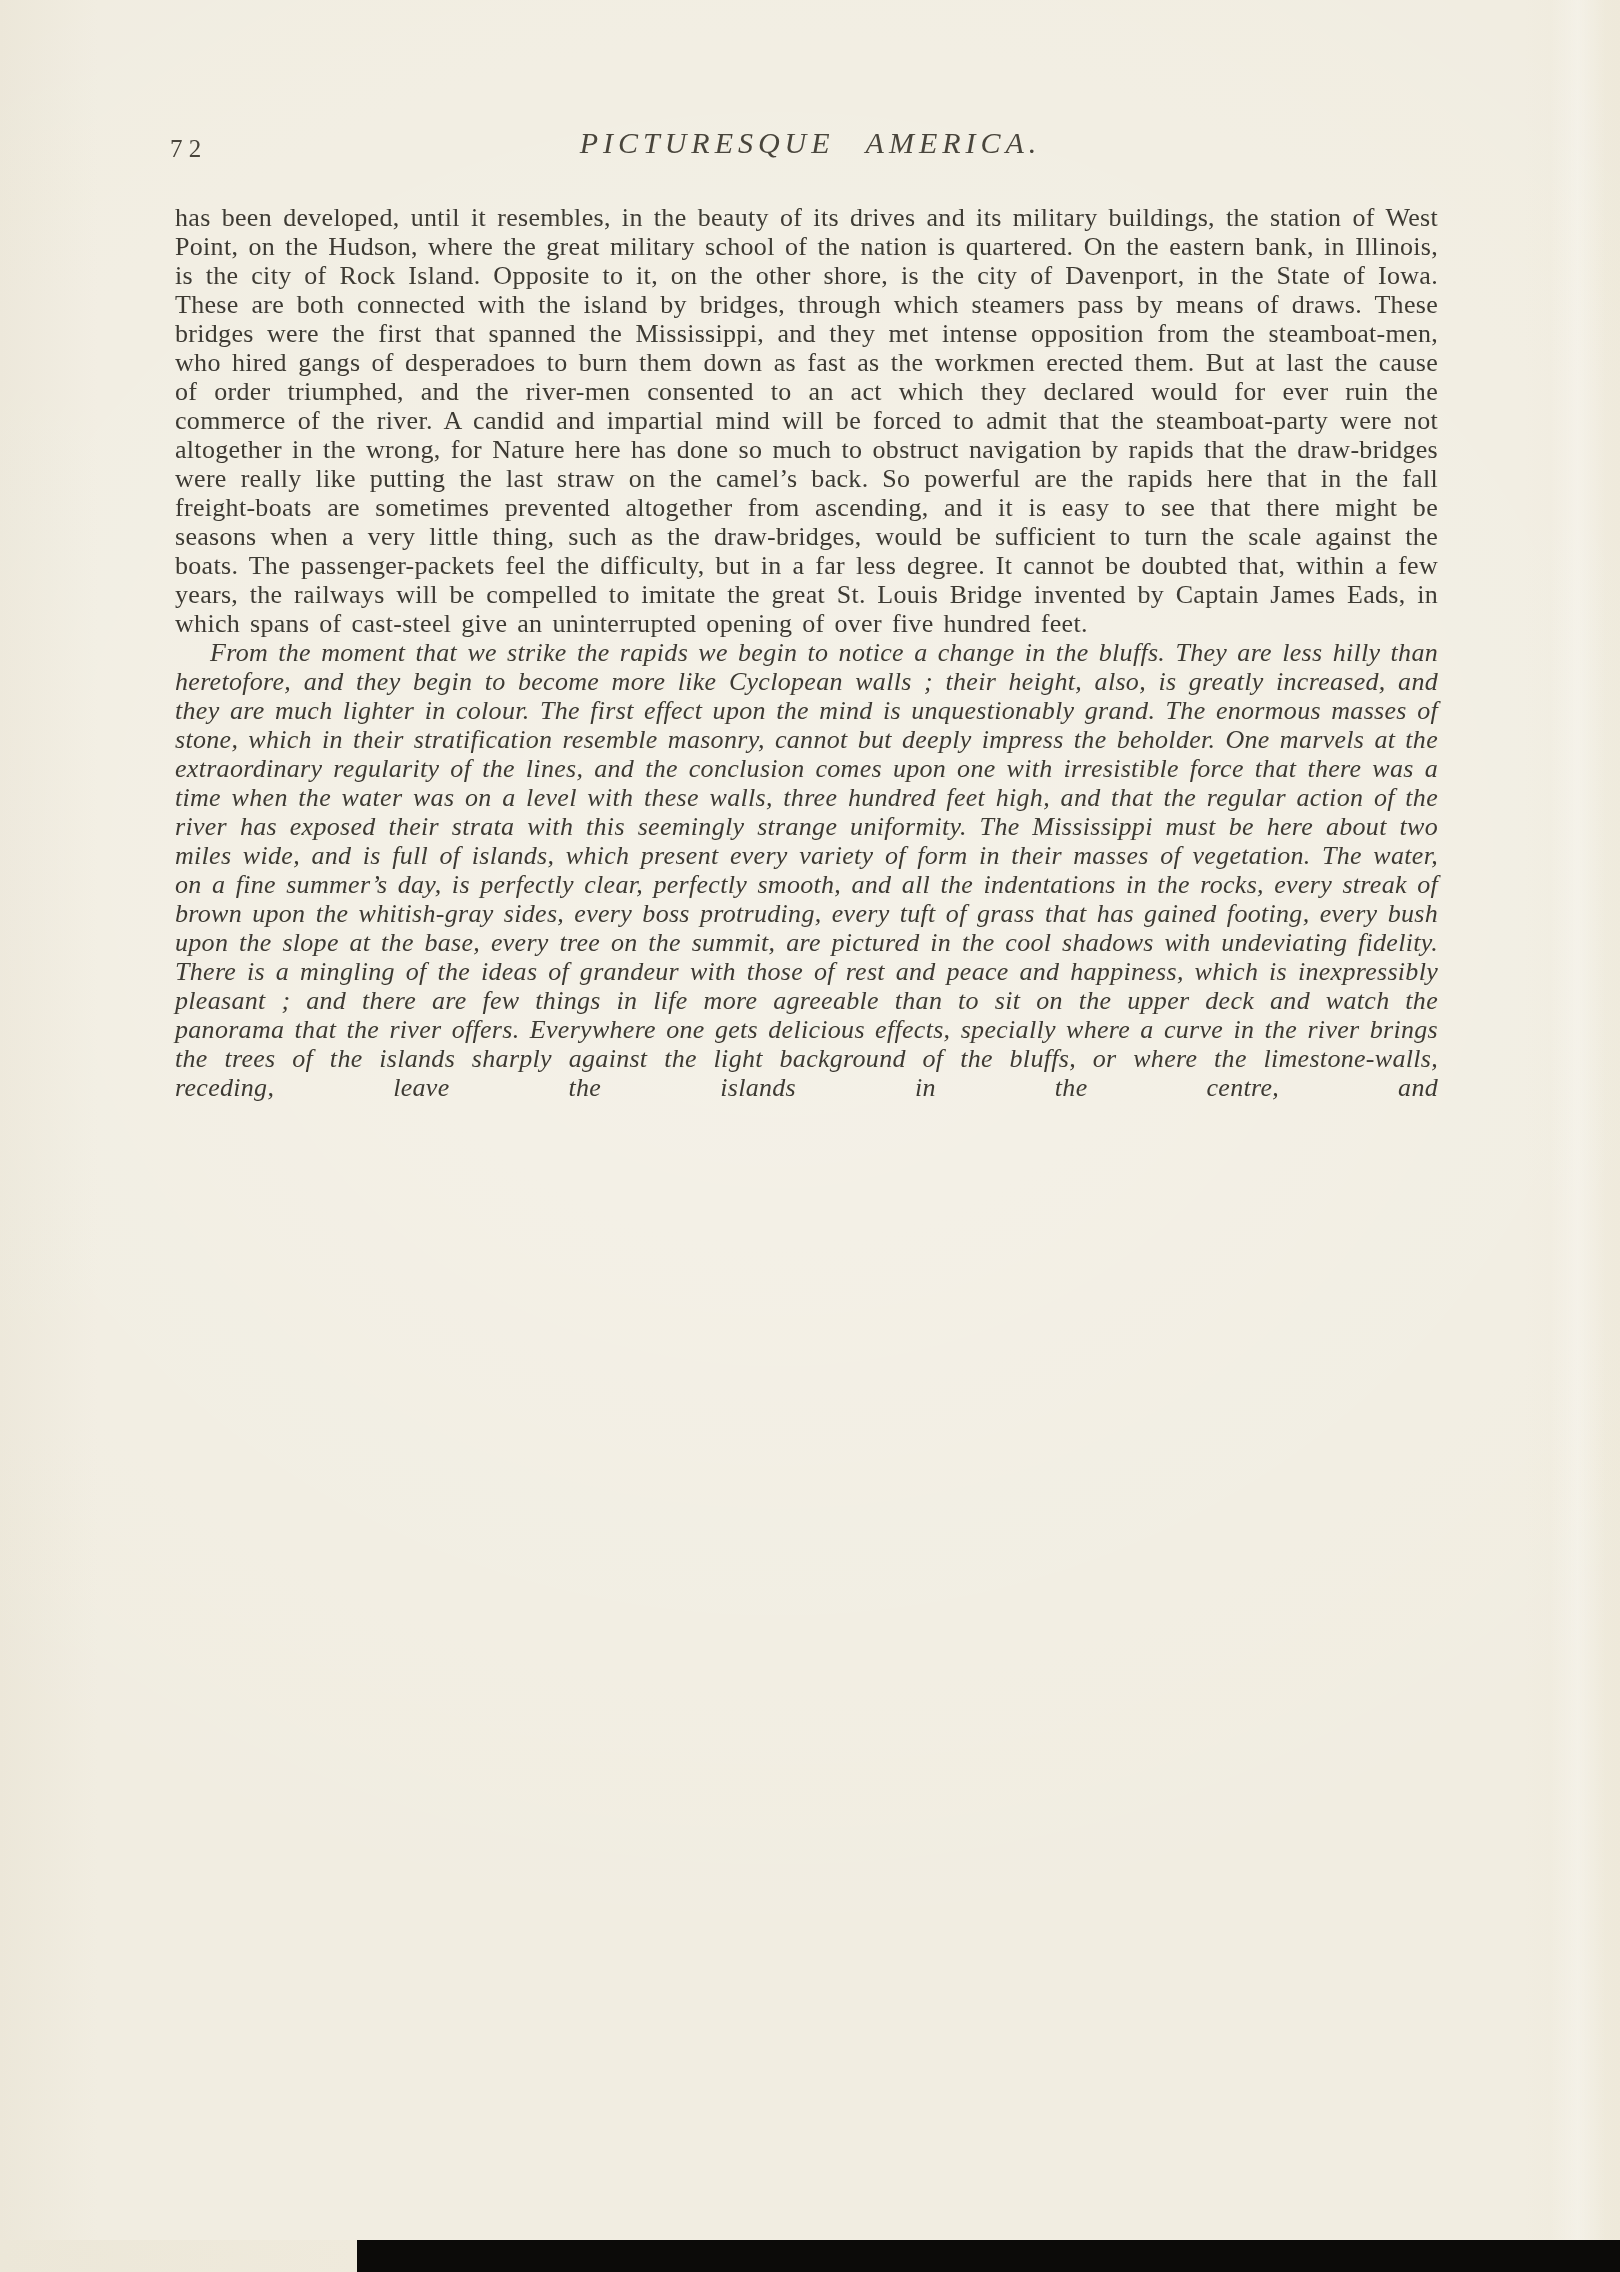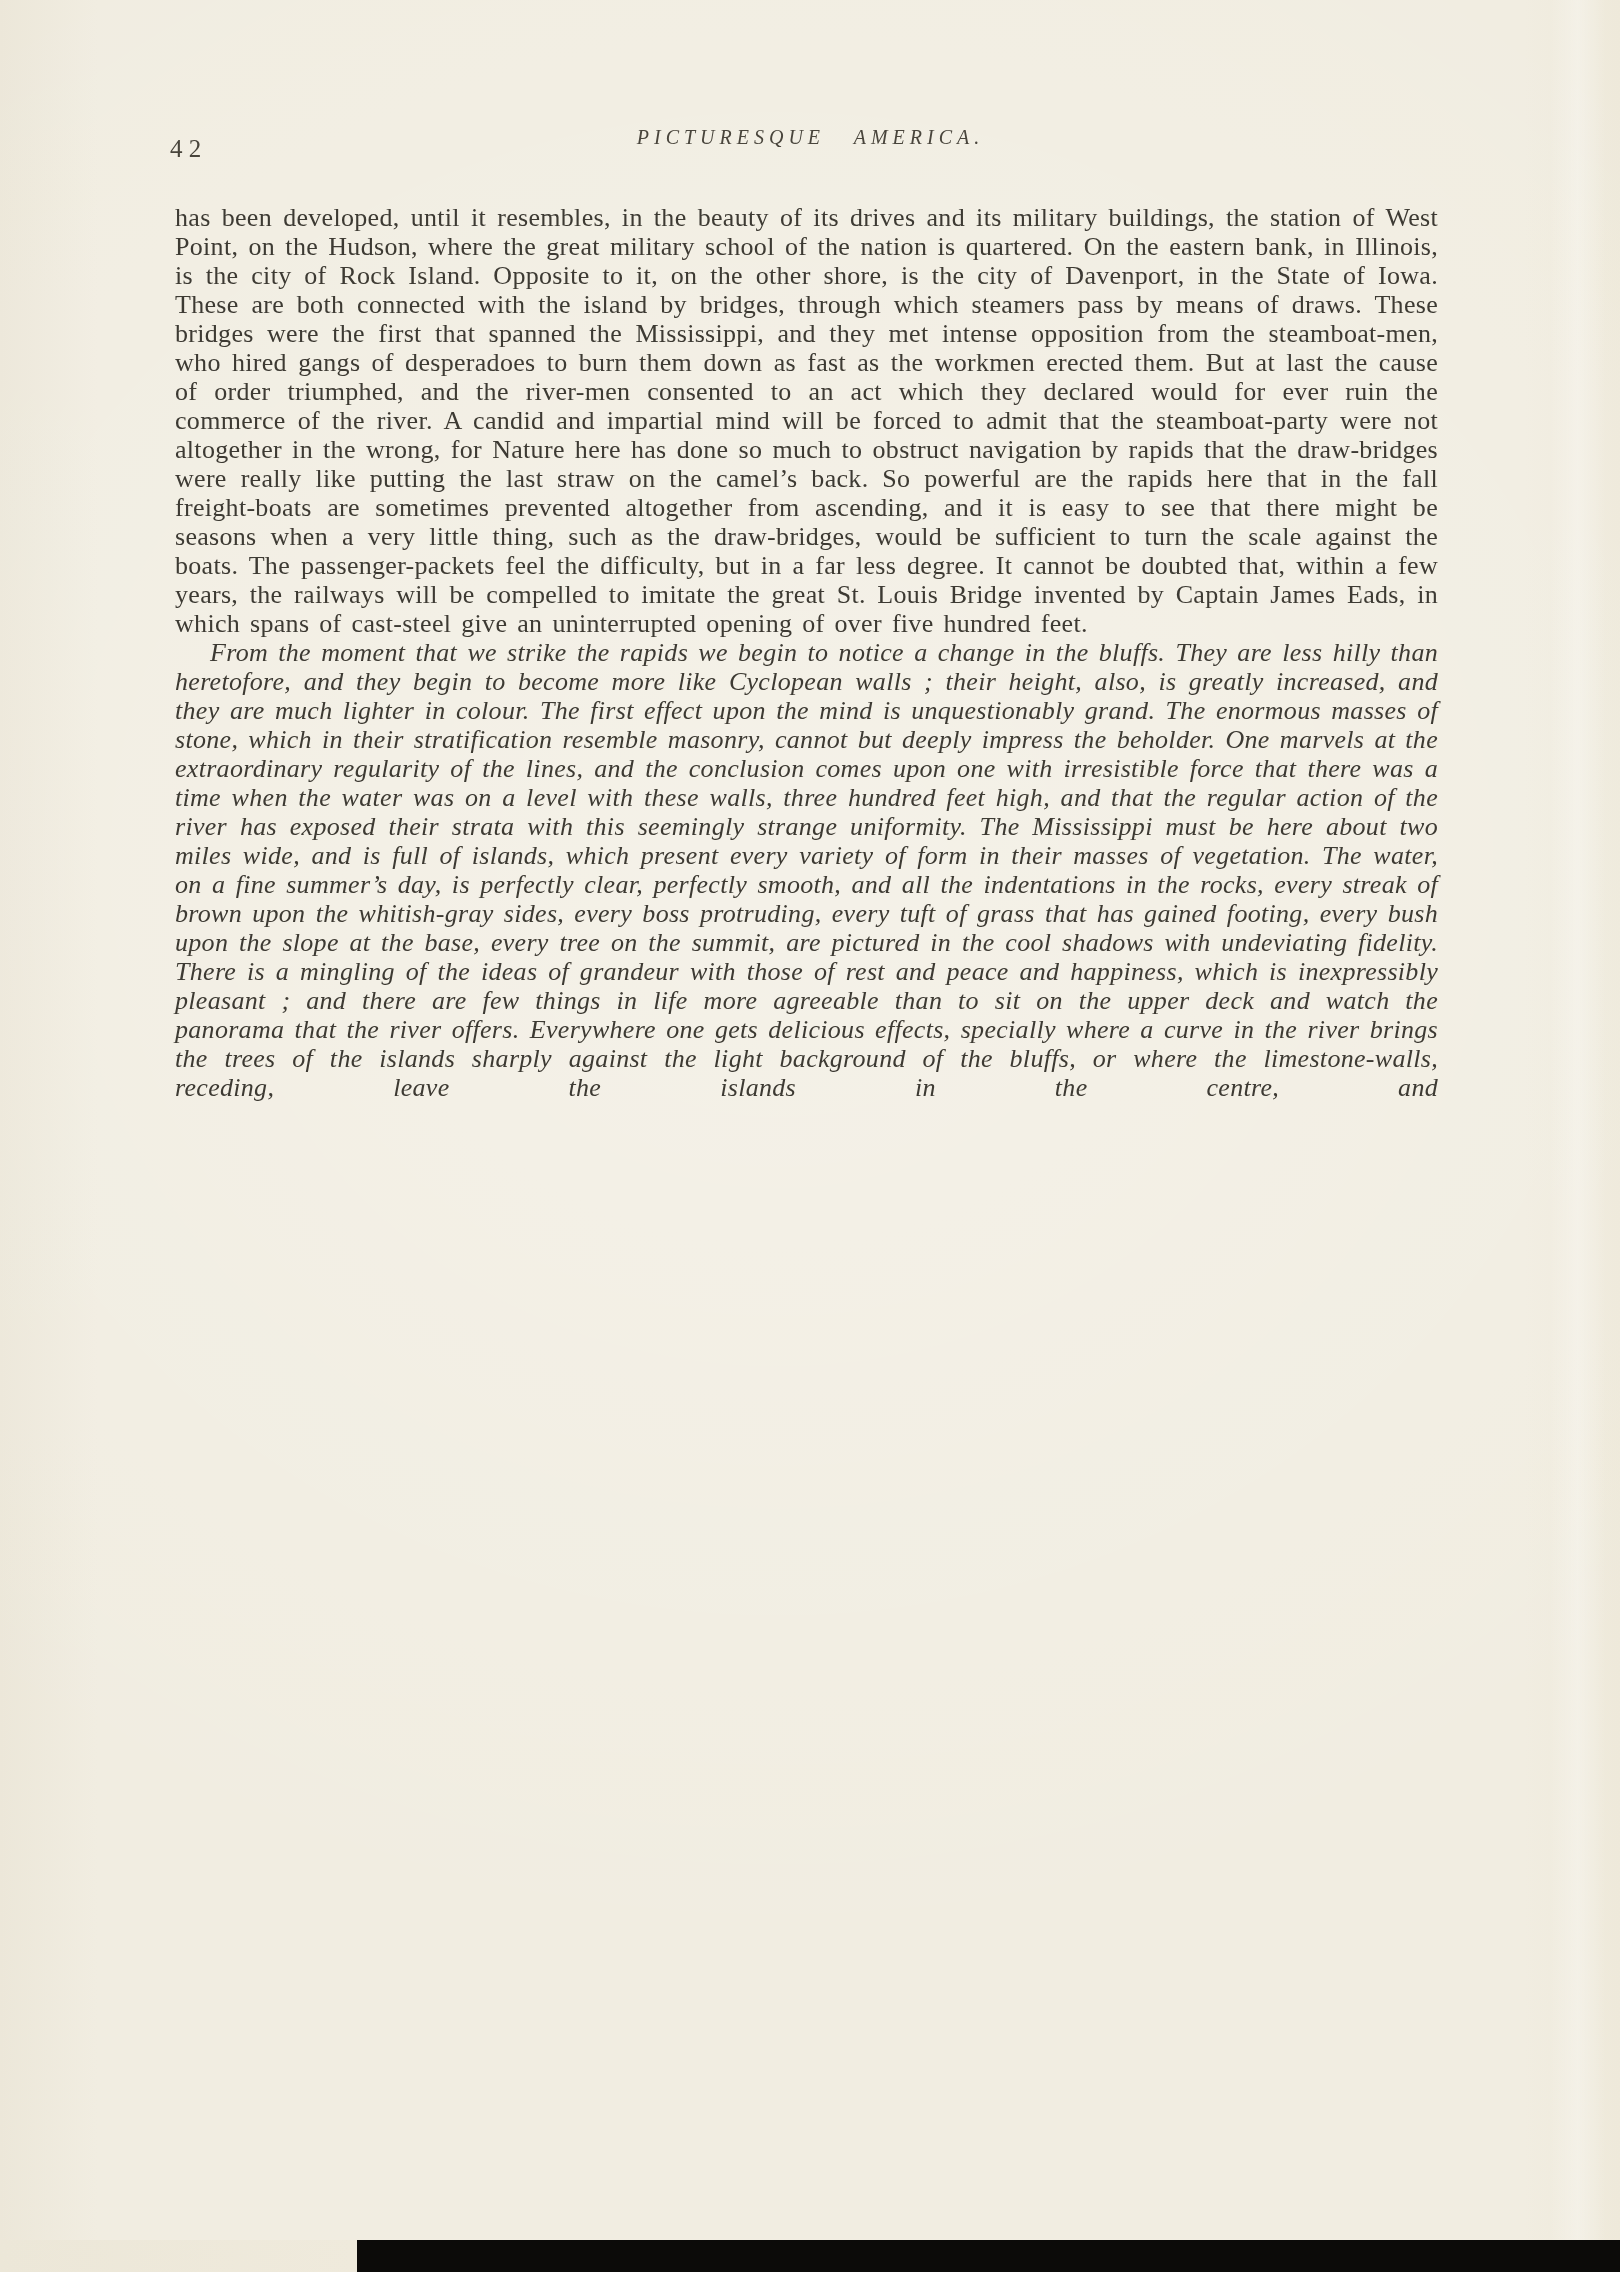--- a/index.html
+++ b/index.html
@@ -40,21 +40,21 @@
     color: #49453c;
   }
 
   .running-head {
     position: absolute;
     top: 126px;
     left: 0;
     width: 100%;
     text-align: center;
     font-style: italic;
-    font-size: 20px;
+    font-size: 30px;
     letter-spacing: 5px;
     word-spacing: 19px;
     color: #49453c;
   }
 
   .text-block {
     position: absolute;
     left: 175px;
     top: 203px;
     width: 1263px;
@@ -93,21 +93,21 @@
     width: 357px;
     height: 33px;
     background: linear-gradient(90deg, #ece7d8 0%, #efeadc 100%);
   }
 </style>
 </head>
 <body>
 
 <div class="scan-stripe"></div>
 
-<div class="folio-number">42</div>
+<div class="folio-number">72</div>
 
 <div class="running-head">PICTURESQUE AMERICA.</div>
 
 <div class="text-block">
   <p class="para continued">has been developed, until it resembles, in the beauty of its drives and its military buildings, the station of West Point, on the Hudson, where the great military school of the nation is quartered.  On the eastern bank, in Illinois, is the city of Rock Island.  Opposite to it, on the other shore, is the city of Davenport, in the State of Iowa.  These are both connected with the island by bridges, through which steamers pass by means of draws.  These bridges were the first that spanned the Mississippi, and they met intense opposition from the steamboat-men, who hired gangs of desperadoes to burn them down as fast as the workmen erected them.  But at last the cause of order triumphed, and the river-men consented to an act which they declared would for ever ruin the commerce of the river.  A candid and impartial mind will be forced to admit that the steamboat-party were not altogether in the wrong, for Nature here has done so much to obstruct navigation by rapids that the draw-bridges were really like putting the last straw on the camel’s back.  So powerful are the rapids here that in the fall freight-boats are sometimes prevented altogether from ascending, and it is easy to see that there might be seasons when a very little thing, such as the draw-bridges, would be sufficient to turn the scale against the boats.  The passenger-packets feel the difficulty, but in a far less degree.  It cannot be doubted that, within a few years, the railways will be compelled to imitate the great St. Louis Bridge invented by Captain James Eads, in which spans of cast-steel give an uninterrupted opening of over five hundred feet.</p>
   <p class="para indented">From the moment that we strike the rapids we begin to notice a change in the bluffs.  They are less hilly than heretofore, and they begin to become more like Cyclopean walls ; their height, also, is greatly increased, and they are much lighter in colour.  The first effect upon the mind is unquestionably grand.  The enormous masses of stone, which in their stratification resemble masonry, cannot but deeply impress the beholder.  One marvels at the extraordinary regularity of the lines, and the conclusion comes upon one with irresistible force that there was a time when the water was on a level with these walls, three hundred feet high, and that the regular action of the river has exposed their strata with this seemingly strange uniformity.  The Mississippi must be here about two miles wide, and is full of islands, which present every variety of form in their masses of vegetation.  The water, on a fine summer’s day, is perfectly clear, perfectly smooth, and all the indentations in the rocks, every streak of brown upon the whitish-gray sides, every boss protruding, every tuft of grass that has gained footing, every bush upon the slope at the base, every tree on the summit, are pictured in the cool shadows with undeviating fidelity.  There is a mingling of the ideas of grandeur with those of rest and peace and happiness, which is inexpressibly pleasant ; and there are few things in life more agreeable than to sit on the upper deck and watch the panorama that the river offers.  Everywhere one gets delicious effects, specially where a curve in the river brings the trees of the islands sharply against the light background of the bluffs, or where the limestone-walls, receding, leave the islands in the centre, and</p>
 </div>
 
 <div class="corner-shade"></div>
 <div class="bottom-bar"></div>

